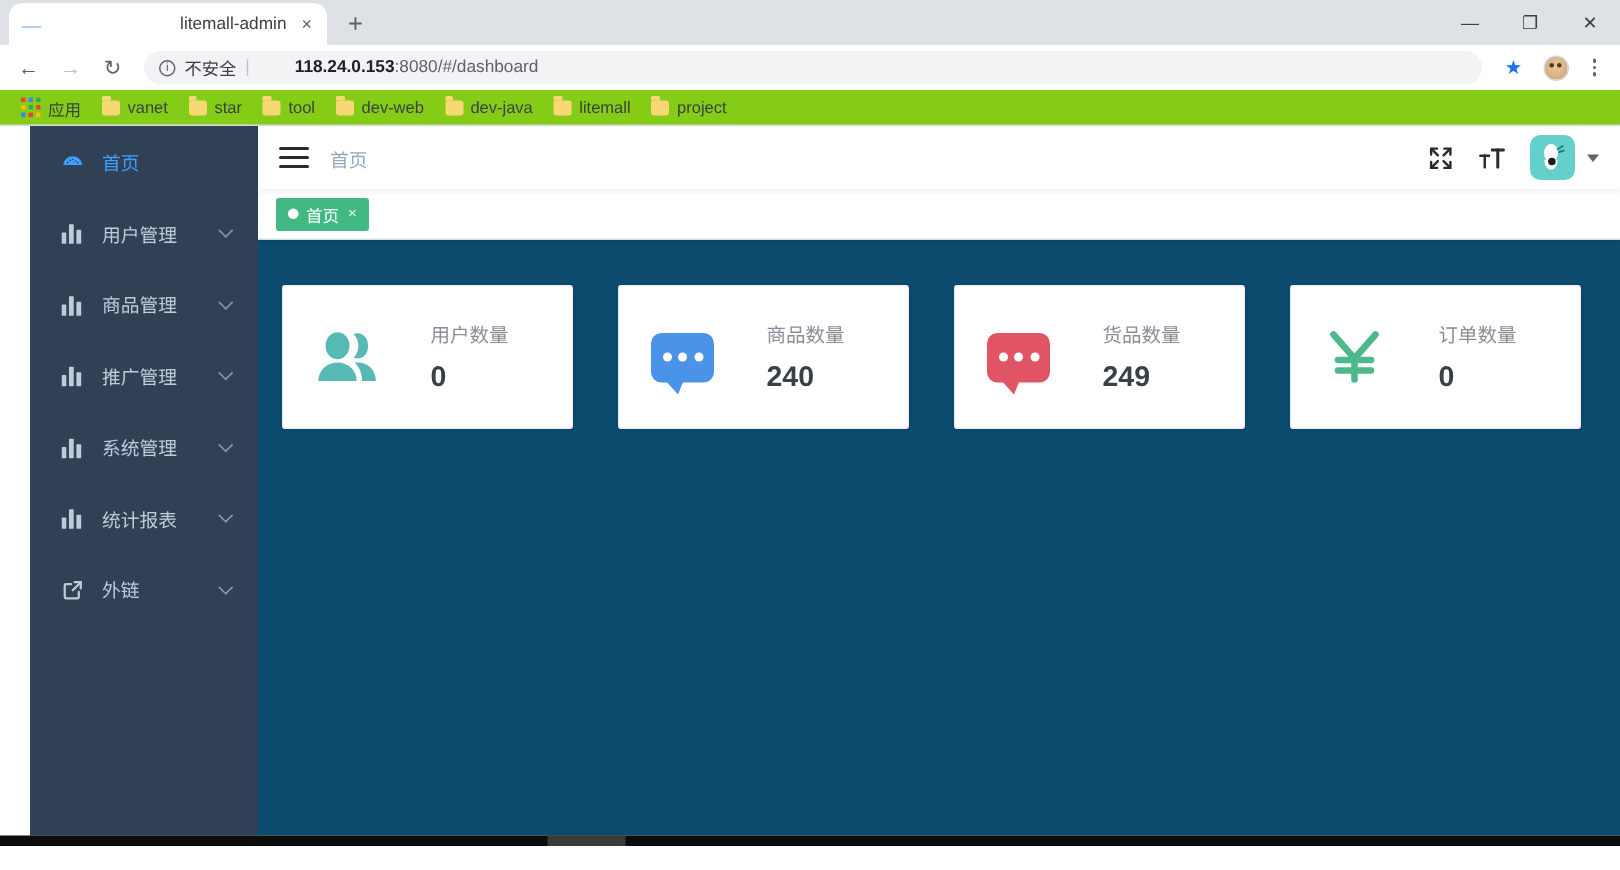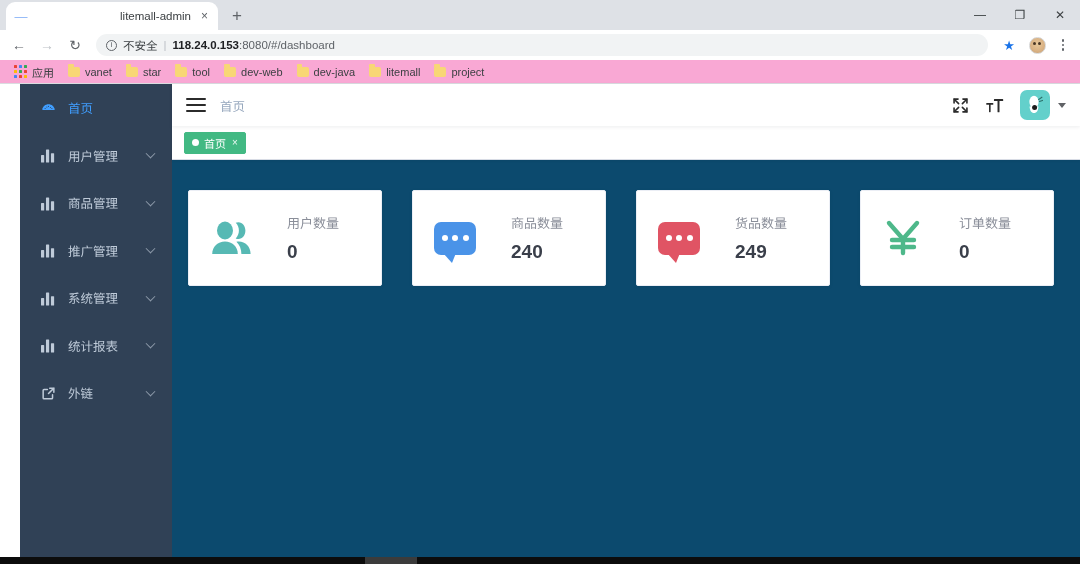--- a/index.html
+++ b/index.html
@@ -57,41 +57,41 @@
     gap: 6px; font-size: 11.5px; color: #202124;
   }
   .info-circle {
     width: 11px; height: 11px; border: 1.1px solid #5f6368; border-radius: 50%;
     display: flex; align-items: center; justify-content: center;
     font-size: 8px; color: #5f6368; flex: none; line-height: 1;
   }
   .notsecure { color: #3c4043; font-size: 11.5px; white-space: nowrap; }
   .omni-sep { color: #bdc1c6; }
   .url { color: #5f6368; font-size: 11.5px; white-space: nowrap; }
-  .url b { color: #202124; font-weight: 700; }
+  .url b { color: #202124; font-weight: 700; margin-left: 24px; }
   .star { font-size: 13px; color: #1a73e8; }
   .profile-pic {
     width: 17px; height: 17px; border-radius: 50%;
     background: radial-gradient(circle at 50% 42%, #e8c89a 0%, #d9b183 60%, #c49a6c 100%);
     border: 1px solid #d5d5d5; flex: none; position: relative;
   }
   .profile-pic::before, .profile-pic::after {
     content: ""; position: absolute; top: 4px; width: 3.4px; height: 3.4px;
     border-radius: 50%; background: #4a3726;
   }
   .profile-pic::before { left: 3.5px; }
   .profile-pic::after { right: 3.5px; }
   .kebab {
     width: 22px; height: 26px; display: flex; flex-direction: column;
     align-items: center; justify-content: center; gap: 2px;
   }
   .kebab i { width: 2.6px; height: 2.6px; border-radius: 50%; background: #5f6368; display: block; }
 
   .bookmarks {
-    height: 24px; background: #f9a8d4; display: flex; align-items: center;
+    height: 24px; background: #84cc16; display: flex; align-items: center;
     padding: 0 8px; gap: 2px; border-bottom: 1px solid #dadce0;
   }
   .bm { display: flex; align-items: center; gap: 5px; padding: 2px 6px; border-radius: 4px; }
   .bm-label { font-size: 11px; color: #3c4043; white-space: nowrap; }
   .apps-grid {
     width: 13px; height: 13px; display: grid; grid-template-columns: repeat(3, 1fr);
     grid-template-rows: repeat(3, 1fr); gap: 1.3px; flex: none;
   }
   .apps-grid i { display: block; border-radius: 0.5px; }
   .folder {

